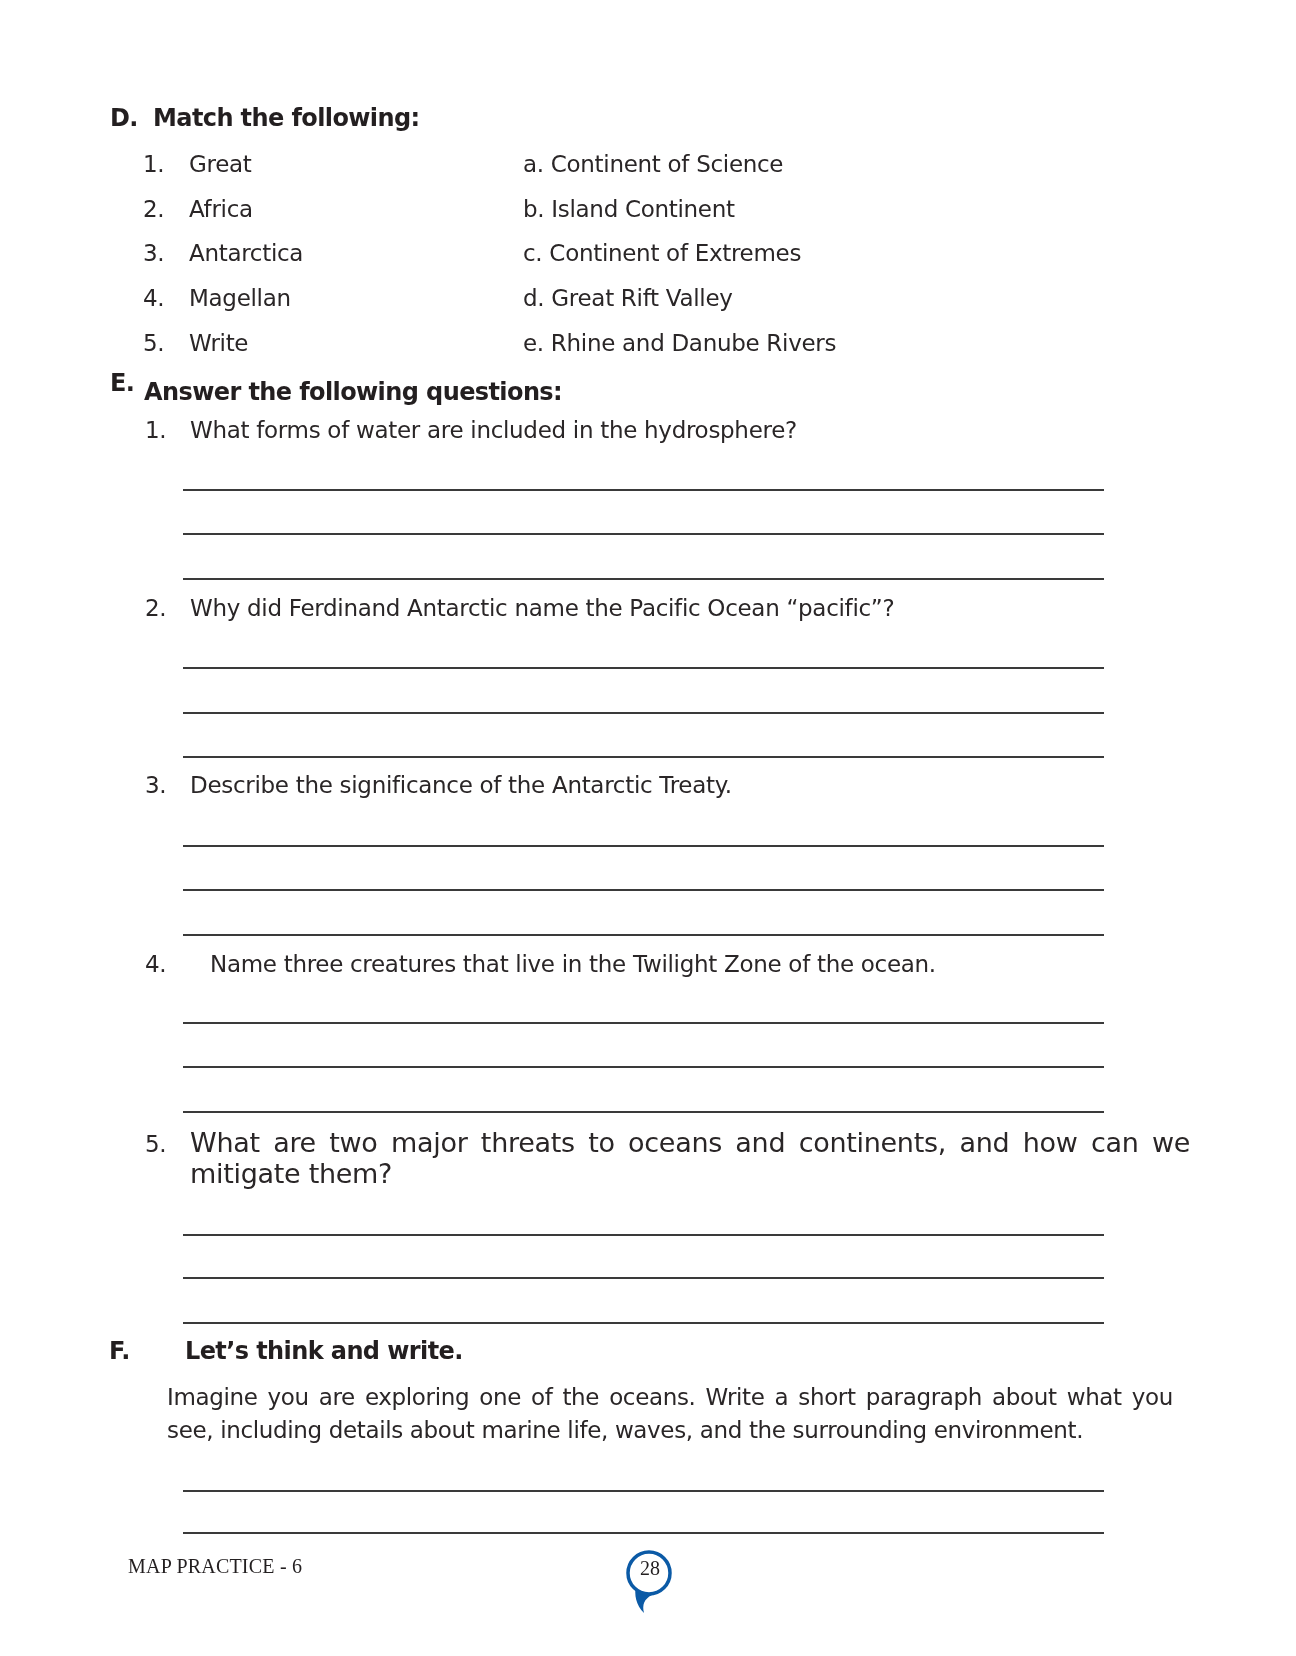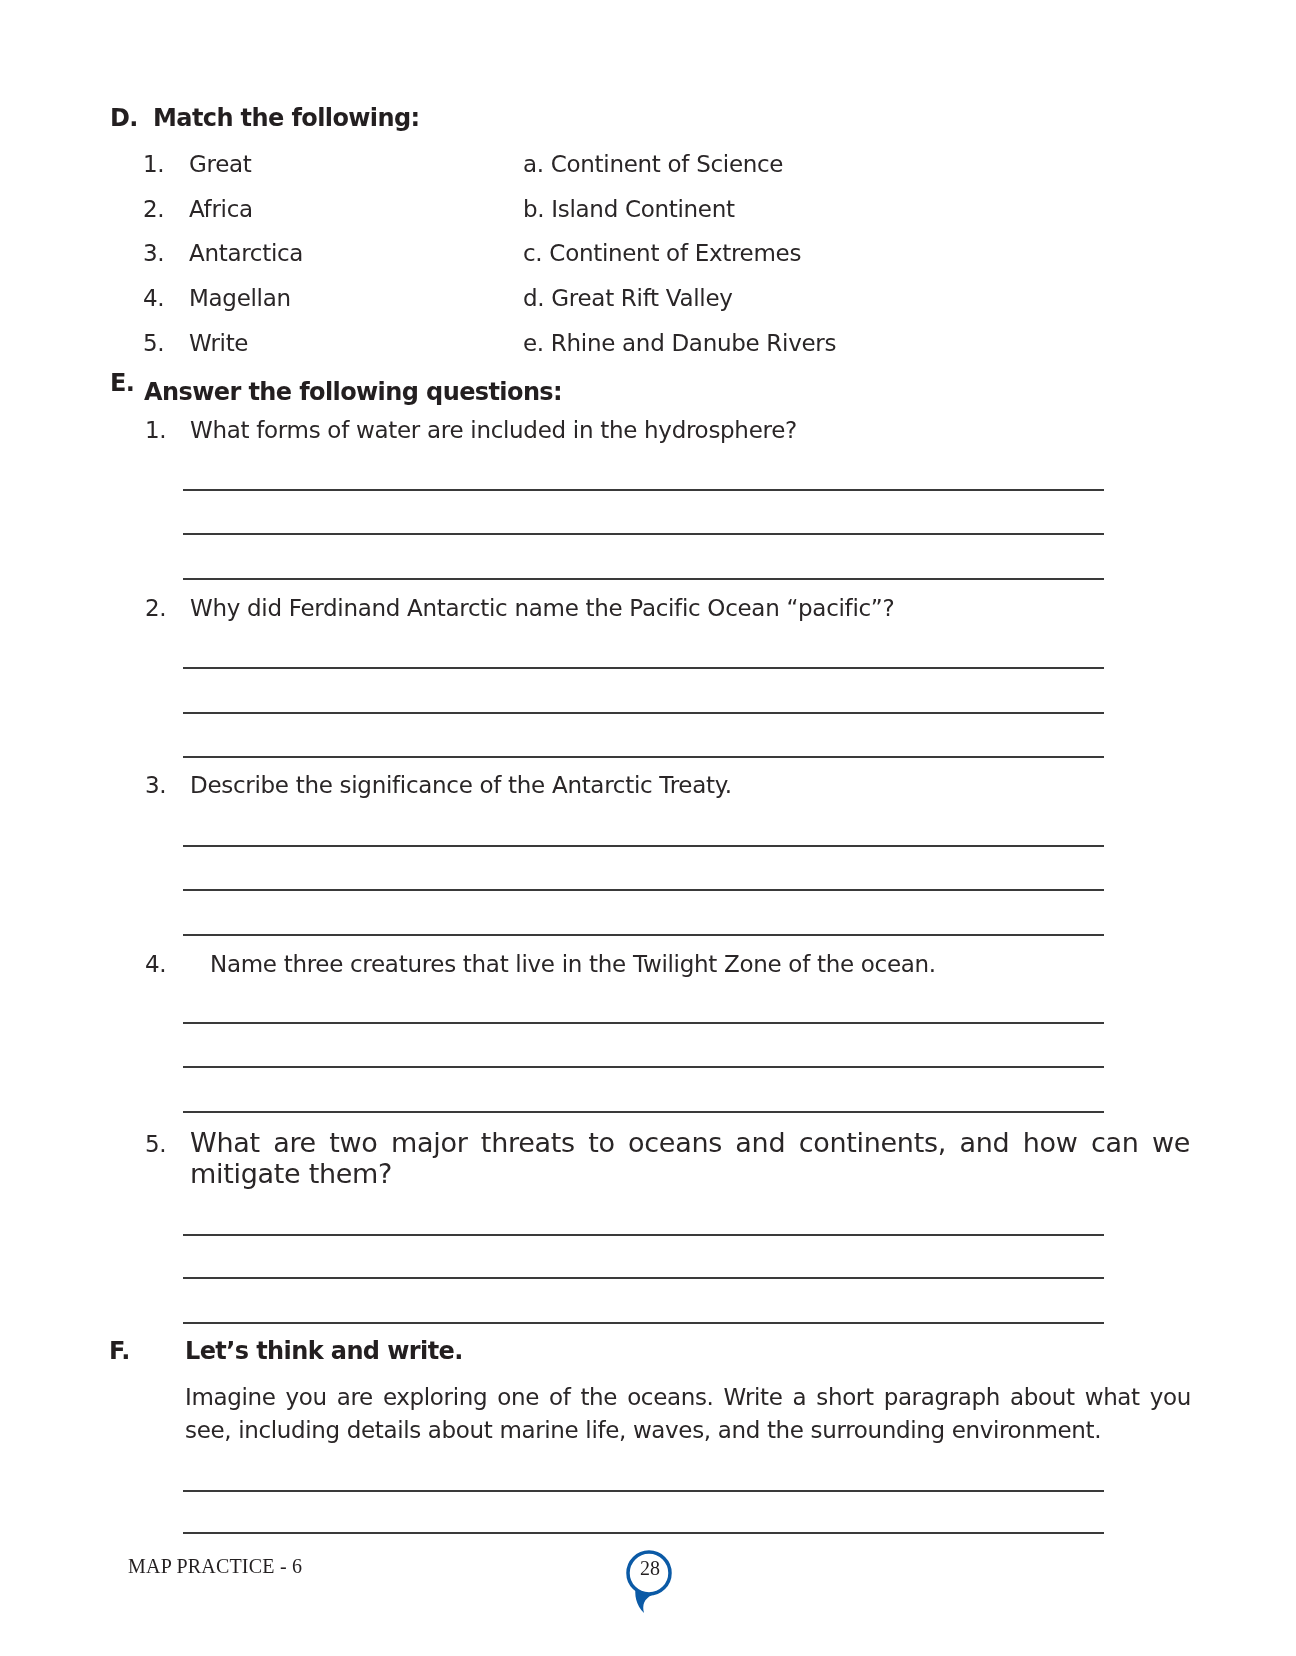--- a/index.html
+++ b/index.html
@@ -2,21 +2,21 @@
 <html><head>
 <meta charset="utf-8">
 <style>
   html, body { margin: 0; padding: 0; background: #ffffff; }
   body { width: 1296px; height: 1656px; position: relative; overflow: hidden;
          font-family: "DejaVu Sans", sans-serif; color: #231f20; }
   .abs { position: absolute; white-space: nowrap; }
   .heading { font-family: "DejaVu Sans", sans-serif; font-weight: bold; font-size: 24px; letter-spacing: -0.6px; line-height: 1; }
   .body-text { font-family: "DejaVu Sans", sans-serif; font-size: 23px; font-weight: normal; line-height: 1; letter-spacing: -0.3px; color: #2a2627; }
   .ans-line { position: absolute; left: 183px; width: 921px; height: 0; border-top: 2px solid #3a3a3a; }
-  .para { position: absolute; left: 185px; width: 1006px; font-family: "DejaVu Sans", sans-serif; font-size: 23px; line-height: 33px; letter-spacing: -0.35px; text-align: justify; color: #2a2627; }
+  .para { position: absolute; left: 167px; width: 1006px; font-family: "DejaVu Sans", sans-serif; font-size: 23px; line-height: 33px; letter-spacing: -0.35px; text-align: justify; color: #2a2627; }
   .q5 { position: absolute; left: 190px; width: 1000px; font-family: "DejaVu Sans", sans-serif; font-size: 27px; line-height: 31px; letter-spacing: -0.3px; text-align: justify; color: #2a2627; }
   .footer-text { font-family: "Liberation Serif", serif; font-size: 20px; color: #231f20; letter-spacing: 0.2px; }
   .badge { position: absolute; left: 618px; top: 1543px; width: 64px; height: 76px; }
   .badge-num { position: absolute; left: 0; top: 14px; width: 64px; text-align: center; font-family: "Liberation Serif", serif; font-size: 20px; color: #231f20; }
 </style>
 </head>
 <body>
 
 <div class="abs heading" style="left:110px; top:106px;">D.</div>
 <div class="abs heading" style="left:153px; top:106px;">Match the following:</div>

